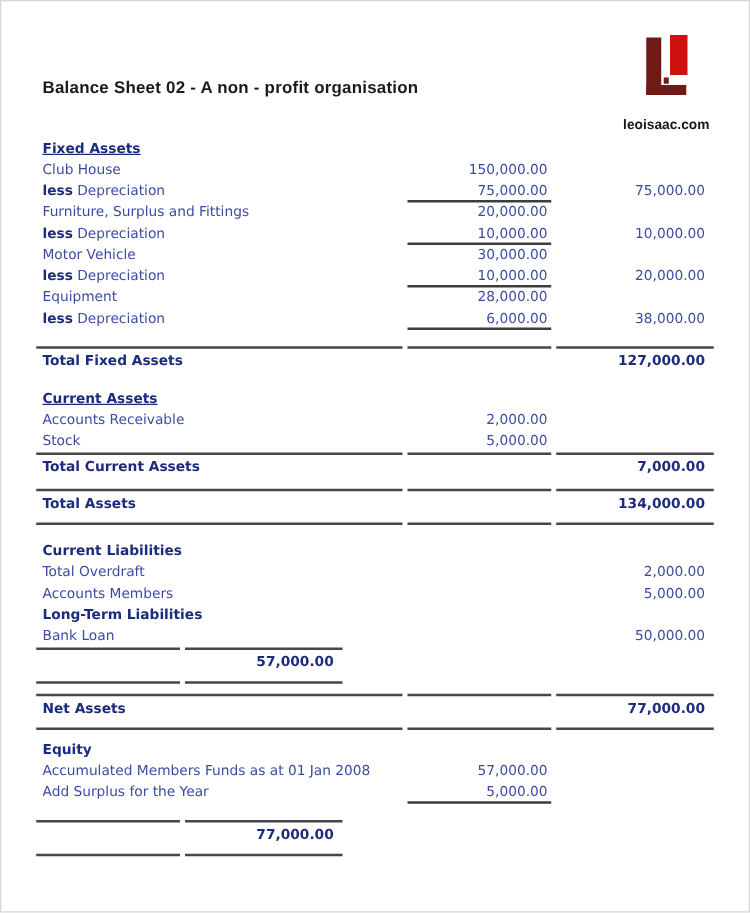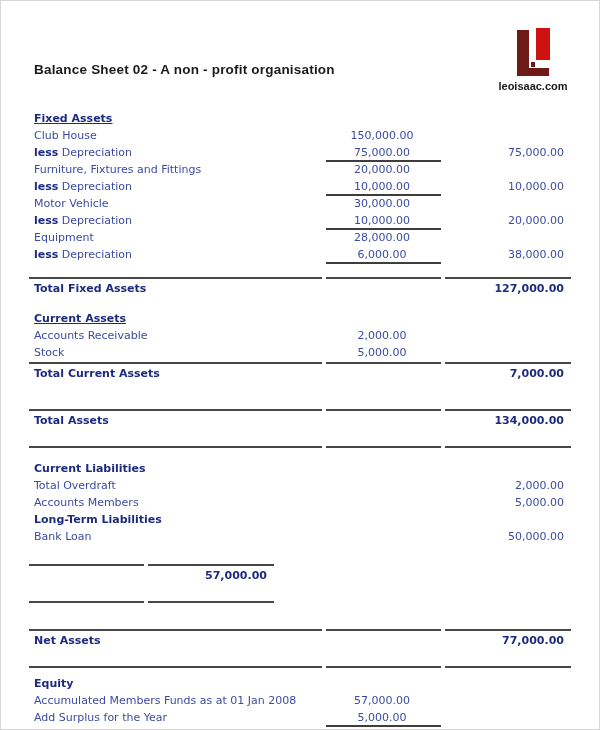--- a/index.html
+++ b/index.html
@@ -21,44 +21,44 @@
     white-space:nowrap;
   }
   
   .logo{position:absolute;top:27px;left:486px;width:92px;}
   .logo-graphic{position:relative;width:33px;height:48px;margin:0 auto;}
   .logo-bar{position:absolute;left:0;top:2px;width:12px;height:46px;background:#6e1a17;}
   .logo-arm{position:absolute;left:0;top:40px;width:32px;height:8px;background:#6e1a17;}
   .logo-red{position:absolute;left:19px;top:0;width:14px;height:32px;background:#cf1110;}
   .logo-dot{position:absolute;left:14px;top:34px;width:4px;height:5px;background:#6e1a17;}
   .logo-word{
-    margin-top:4px;text-align:center;
+    margin-top:18px;text-align:center;
     font-family:"Liberation Sans", sans-serif;
     font-size:11px;font-weight:bold;color:#181818;letter-spacing:0px;white-space:nowrap;
   }
   
   .sheet{position:absolute;top:110px;left:28px;width:542px;}
   .row{display:flex;column-gap:4px;height:17px;}
   .cell{
     box-sizing:border-box;font-size:11px;line-height:16px;color:var(--txt);
     white-space:nowrap;overflow:visible;
   }
   .cA{width:293px;padding-left:5px;}
-  .cB{width:115px;text-align:center;padding-right:3px;}
+  .cB{width:115px;text-align:right;padding-right:3px;}
   .cC{width:126px;text-align:right;padding-right:7px;}
   .cell b{color:var(--bold);font-weight:bold;}
   .sec{font-weight:bold;color:var(--bold);}
   .sec.u{text-decoration:underline;}
   .uline{border-bottom:2px solid #3d3d3d;}
   
   .trow{height:21px;}
   .trow .cell{border-top:2px solid var(--rule);padding-top:2px;line-height:15px;}
   .trow .cA,.trow .cC{font-weight:bold;color:var(--bold);}
   .trow .cA.reg{font-weight:normal;color:var(--txt);}
-  .trow.lb{height:39px;margin-top:18px;}
+  .trow.lb{height:29px;}
   .trow.lb .cell{border-bottom:2px solid var(--rule);}
   .gap{height:13px;}
   .gap.small{height:8px;}
 </style>
 </head>
 <body>
 
 <div class="page">
 
   <div class="title">Balance Sheet 02 - A non - profit organisation</div>
@@ -83,21 +83,21 @@
         <div class="cell cA">Club House</div>
         <div class="cell cB">150,000.00</div>
         <div class="cell cC"></div>
       </div>
       <div class="row">
         <div class="cell cA"><b>less</b> Depreciation</div>
         <div class="cell cB uline">75,000.00</div>
         <div class="cell cC">75,000.00</div>
       </div>
       <div class="row">
-        <div class="cell cA">Furniture, Fixtures and Fittings</div>
+        <div class="cell cA">Furniture, Surplus and Fittings</div>
         <div class="cell cB">20,000.00</div>
         <div class="cell cC"></div>
       </div>
       <div class="row">
         <div class="cell cA"><b>less</b> Depreciation</div>
         <div class="cell cB uline">10,000.00</div>
         <div class="cell cC">10,000.00</div>
       </div>
       <div class="row">
         <div class="cell cA">Motor Vehicle</div>

